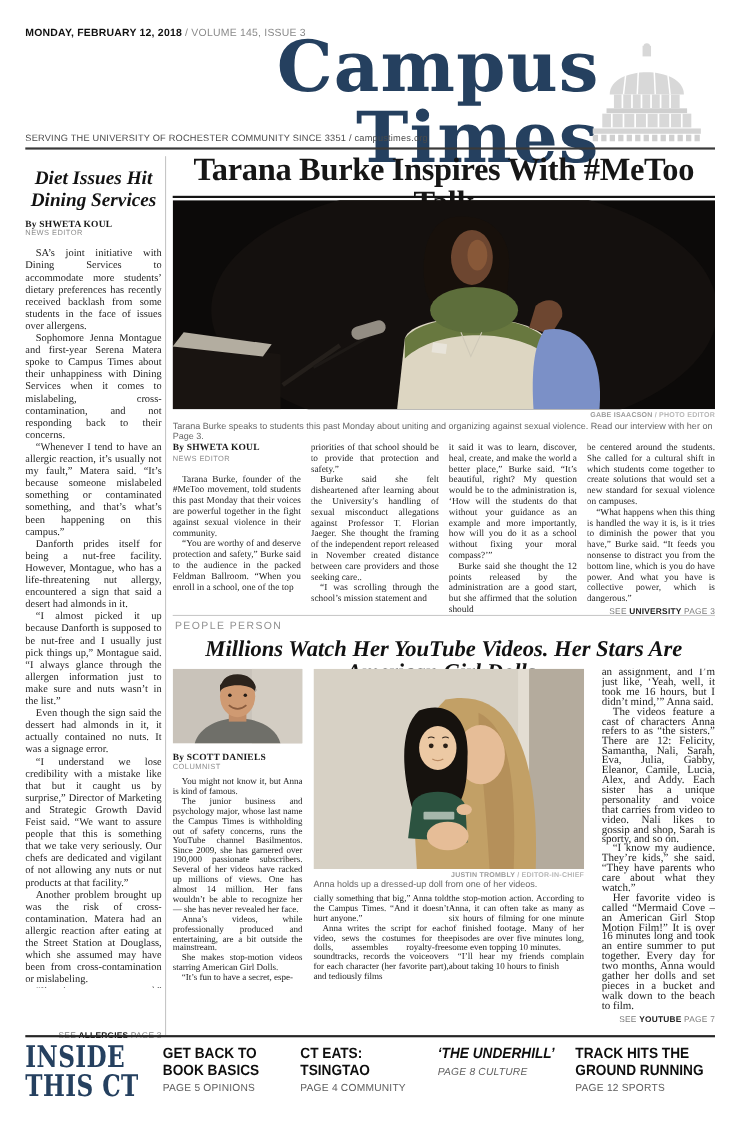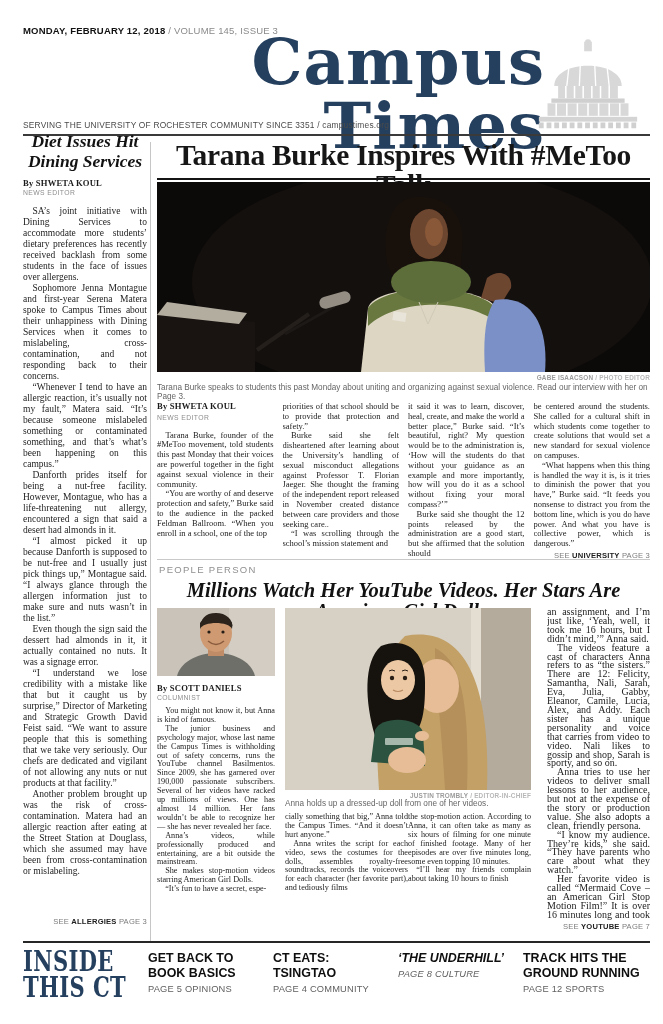--- a/index.html
+++ b/index.html
@@ -12,21 +12,21 @@
   .dateline .d-rest{color:#8a8a8a;}
   .masthead{position:absolute;left:10px;top:30px;width:535px;text-align:right;
             font-family:"DejaVu Serif",serif;font-weight:bold;font-size:64px;line-height:1;
             color:#25405f;letter-spacing:1px;}
   .dome{position:absolute;left:535px;top:36px;width:106px;height:98px;}
   .tagline{position:absolute;left:23px;top:120px;font-family:"Liberation Sans",sans-serif;
            font-size:8.4px;color:#4a4a4a;letter-spacing:.2px;}
   .header-rule{position:absolute;left:23px;top:134px;width:627px;height:2px;background:#3a3a3a;}
 
   
-  .left-rail{position:absolute;left:23px;top:132px;width:124px;height:798px;}
+  .left-rail{position:absolute;left:23px;top:152px;width:124px;height:798px;}
   .rail-hed{font-weight:bold;font-style:italic;font-size:17.5px;line-height:1.12;text-align:center;color:#121212;}
   .byline{margin-top:7px;}
   .by-name{display:block;font-weight:bold;font-size:8.6px;color:#1a1a1a;letter-spacing:.2px;}
   .by-role{display:block;font-family:"Liberation Sans",sans-serif;font-size:6.8px;color:#8d8d8d;letter-spacing:.4px;margin-top:1px;}
   .rail-body{margin-top:10px;max-height:672px;overflow:hidden;font-size:9.5px;line-height:11px;}
   .body-text p{margin:0;text-indent:1em;text-align:justify;}
   .continuation p:first-child{text-indent:0;}
   .jump{font-family:"Liberation Sans",sans-serif;font-size:7.6px;color:#7b7b7b;text-align:right;letter-spacing:.2px;}
   .jump .jw{font-weight:bold;color:#222;}
   .rail-jump{position:absolute;right:0;bottom:4px;}
@@ -268,21 +268,20 @@
               <p>the stop-motion action. According to Anna, it can often take as many as six hours of filming for one minute of finished footage. Many of her episodes are over five minutes long, some even topping 10 minutes.</p>
               <p>“I’ll hear my friends complain about taking 10 hours to finish</p>
             </div>
         </div>
       </div>
 
       <div class="f-col4">
         <div class="ftext body-text continuation">
             <p>an assignment, and I’m just like, ‘Yeah, well, it took me 16 hours, but I didn’t mind,’” Anna said.</p>
             <p>The videos feature a cast of characters Anna refers to as “the sisters.” There are 12: Felicity, Samantha, Nali, Sarah, Eva, Julia, Gabby, Eleanor, Camile, Lucia, Alex, and Addy. Each sister has a unique personality and voice that carries from video to video. Nali likes to gossip and shop, Sarah is sporty, and so on.</p>
-            <p>Anna tries to use her videos to deliver small lessons to her audience, but not at the expense of the story or production value. She also adopts a clean, friendly persona.</p>
             <p>“I know my audience. They’re kids,” she said. “They have parents who care about what they watch.”</p>
             <p>Her favorite video is called “Mermaid Cove – an American Girl Stop Motion Film!” It is over 16 minutes long and took an entire summer to put together. Every day for two months, Anna would gather her dolls and set pieces in a bucket and walk down to the beach to film.</p>
           </div>
         <div class="jump col-jump">
           <span>SEE</span>
           <span class="jw">YOUTUBE</span>
           <span>PAGE 7</span>
         </div>
       </div>
     </div>

